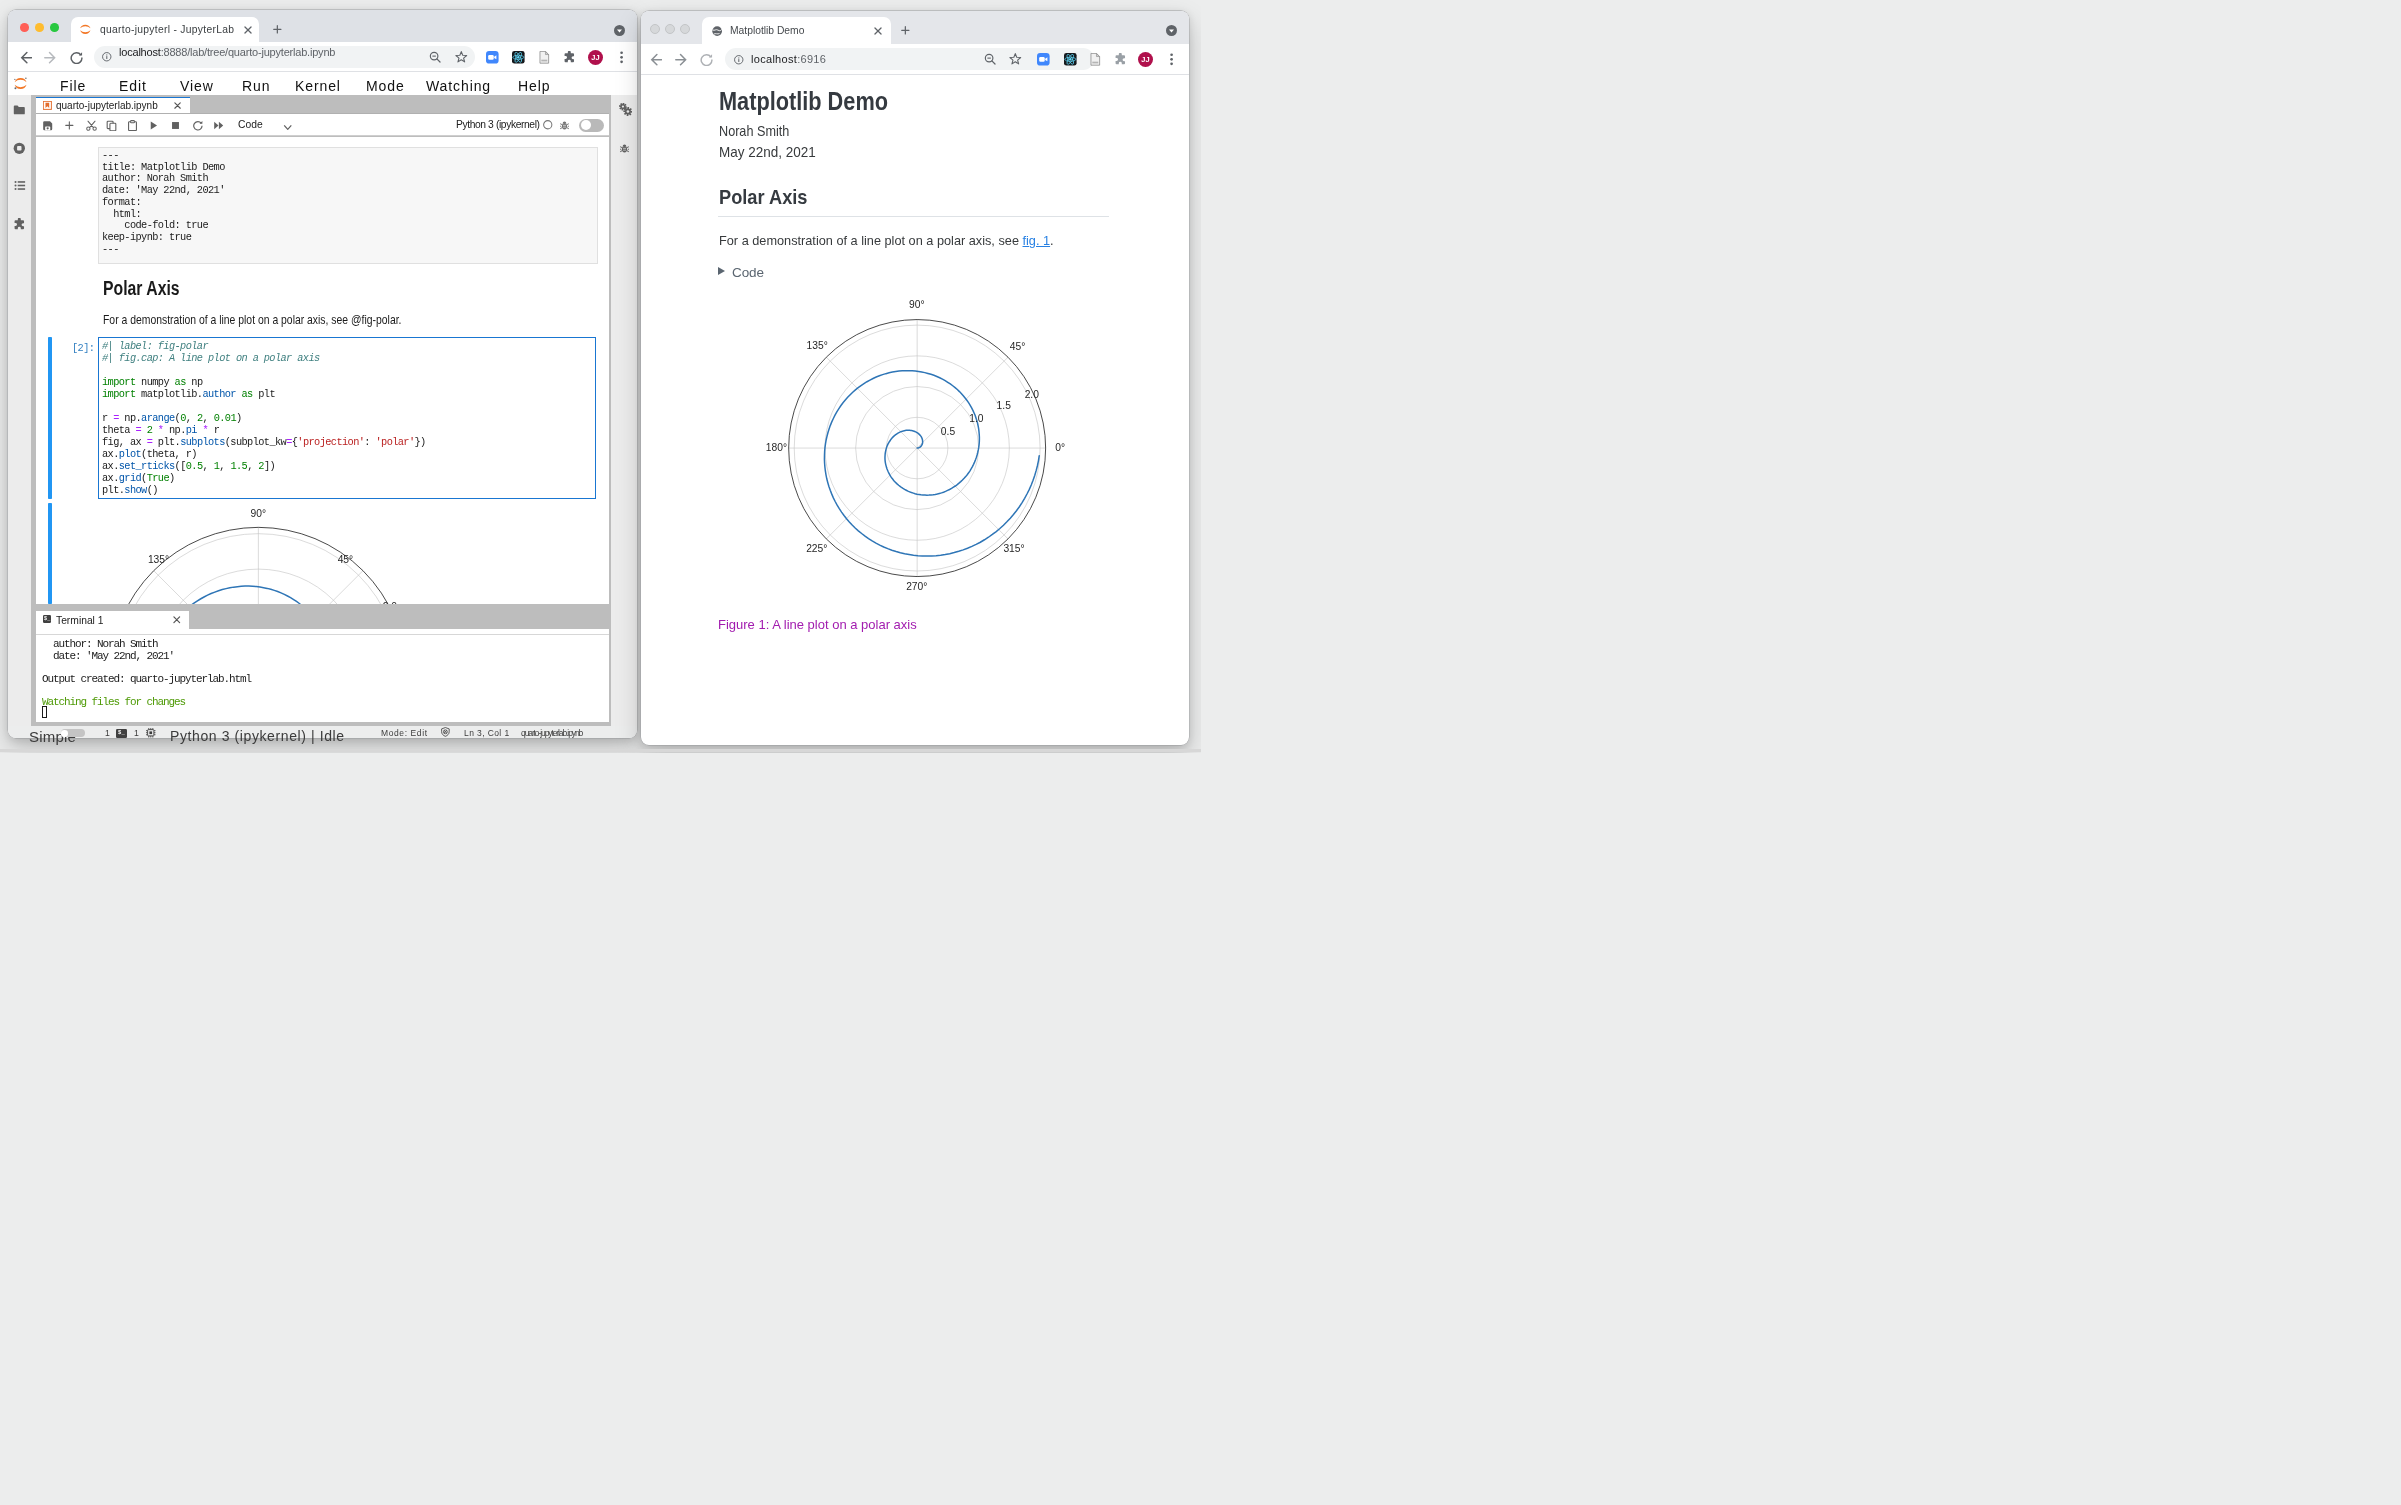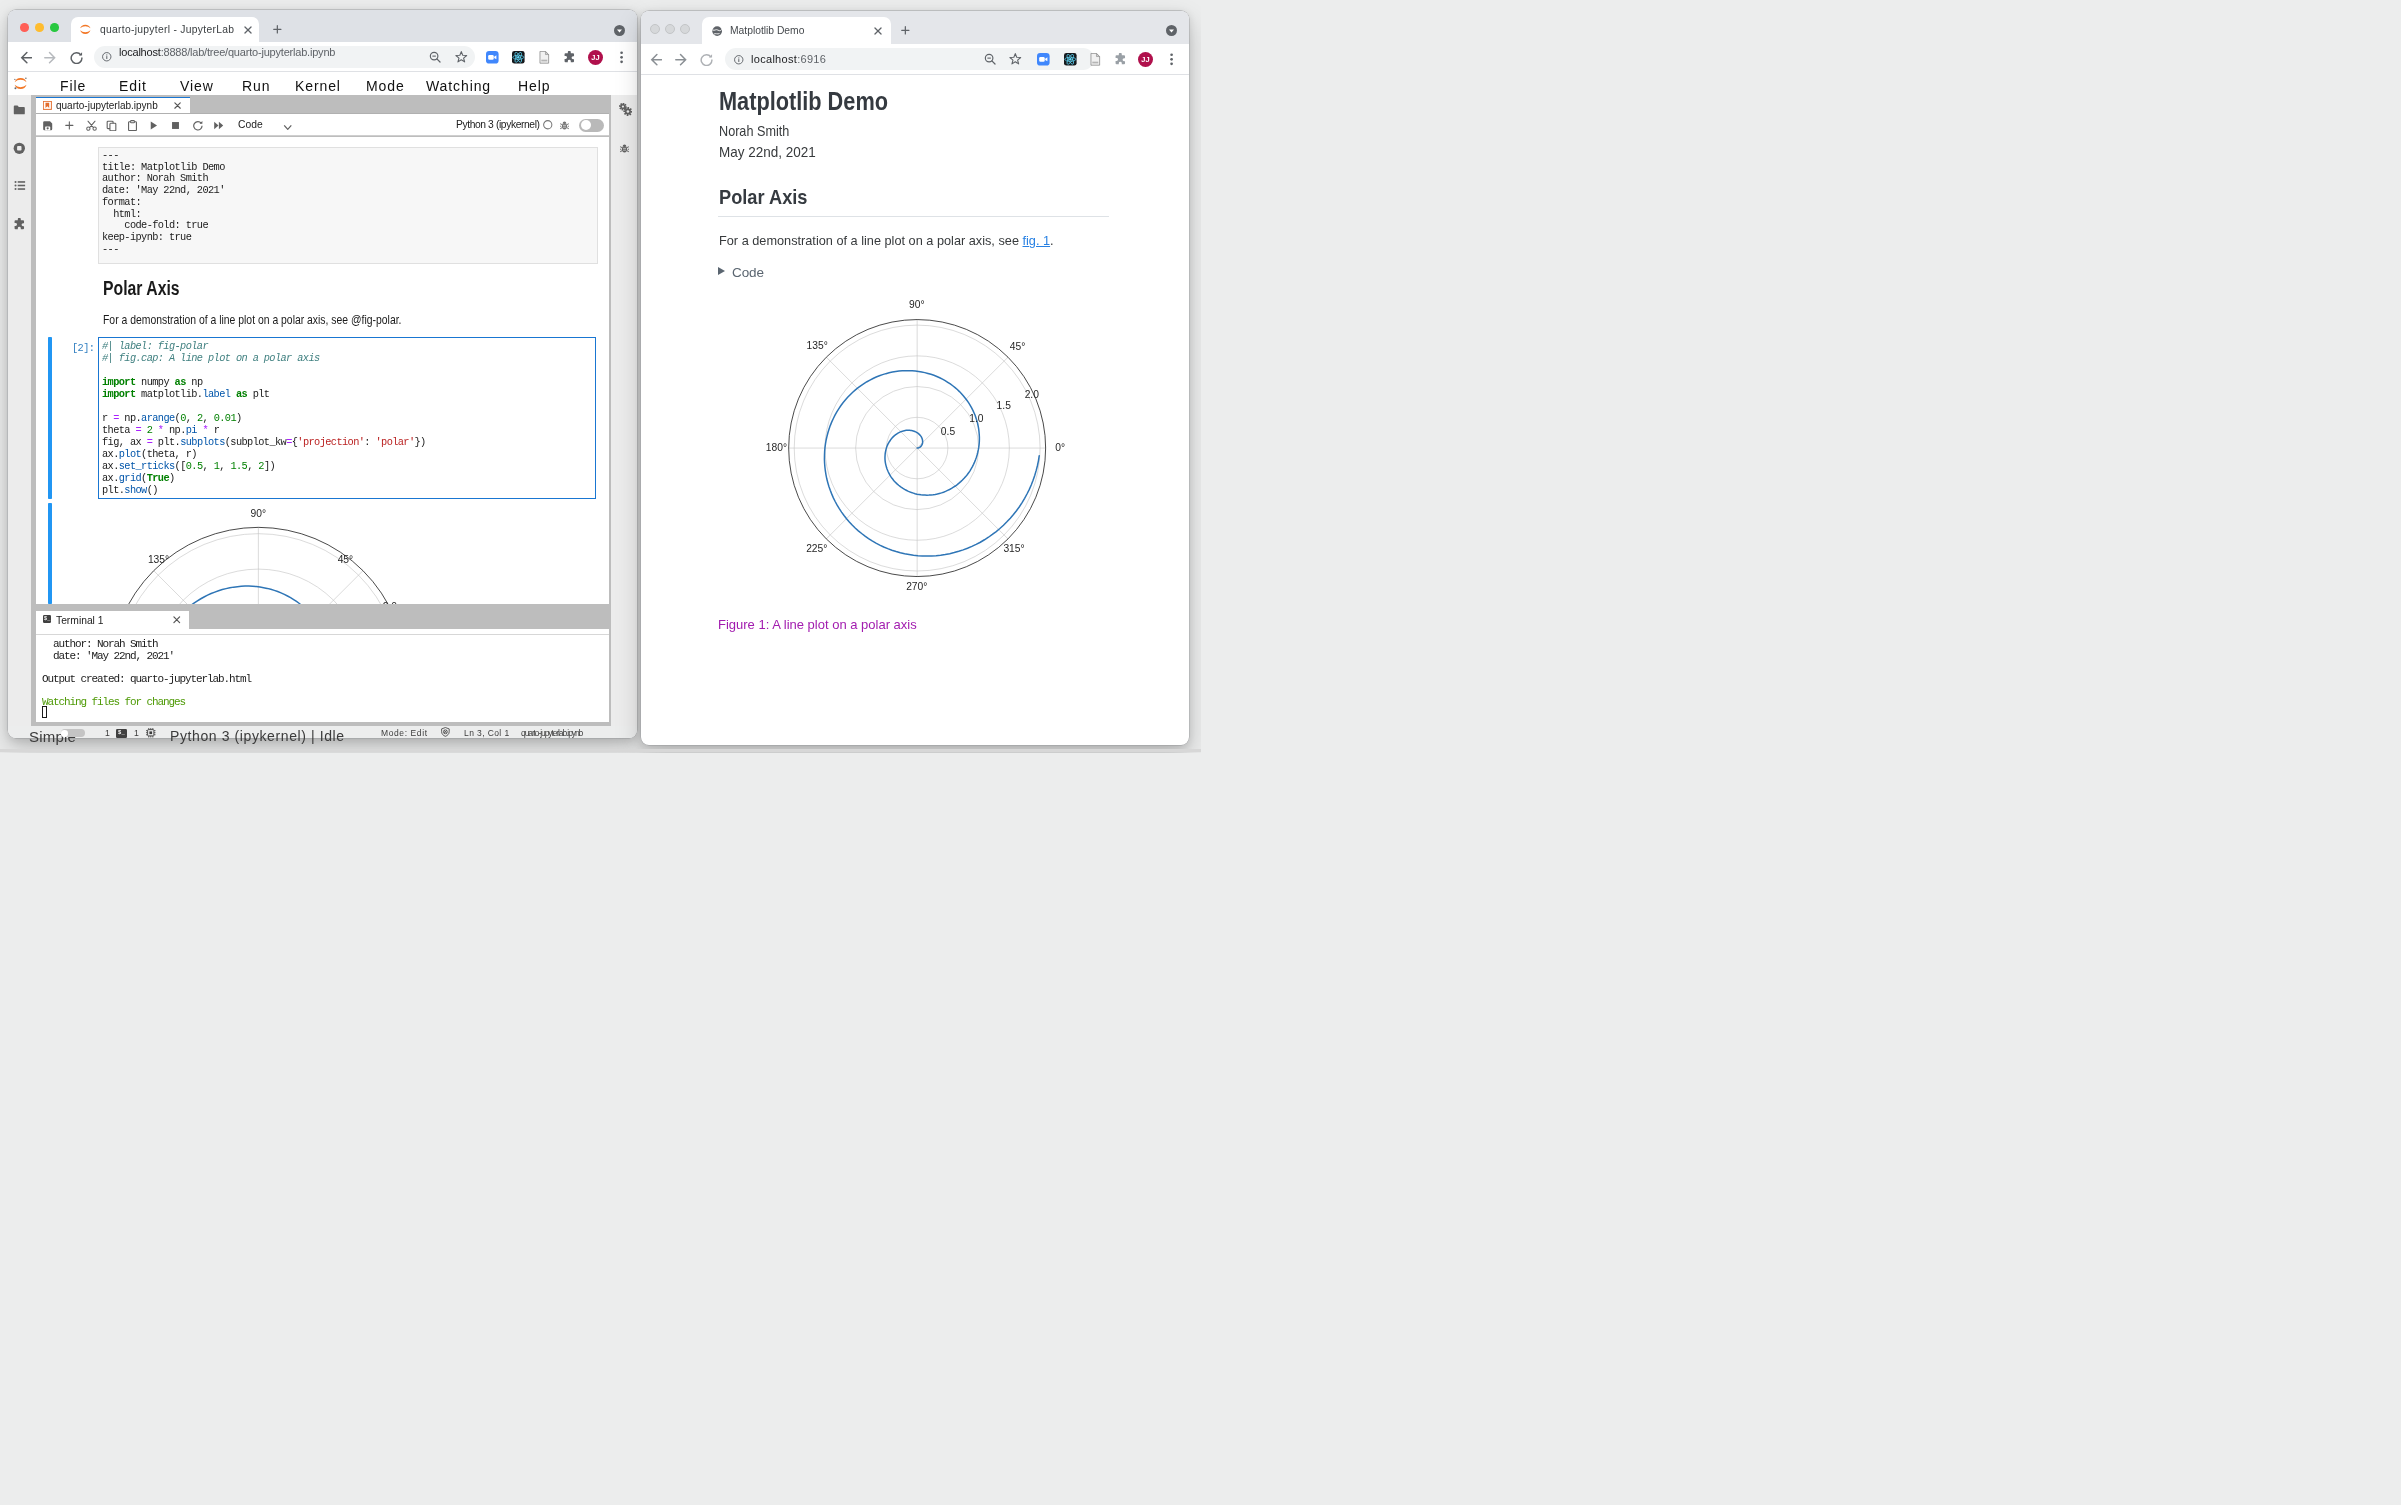--- a/index.html
+++ b/index.html
@@ -4,21 +4,21 @@
 * { margin:0; padding:0; box-sizing:border-box; }
 html,body { width:1201px; height:753px; overflow:hidden; }
 body { background:#eceded; font-family:"Liberation Sans", sans-serif; position:relative; }
 .abs { position:absolute; }
 .win { position:absolute; border-radius:8px;
   box-shadow:0 0 0 0.4px #9b9da0, 0 11px 27px rgba(0,0,0,.20), 0 2.4px 8px rgba(0,0,0,.12); background:#fff; }
 svg { display:block; }
 .mono { font-family:"Liberation Mono", monospace; }
 pre { font-family:"Liberation Mono", monospace; }
 .cmt { color:#408080; font-style:italic; }
-.kw { color:#008000; font-weight:bold; }
+.kw { color:#008000; font-weight:normal; }
 .pr { color:#0055aa; }
 .op { color:#AA22FF; }
 .num { color:#008000; }
 .str { color:#BA2121; }
 </style></head><body>
 
 <div class="win" style="left:8.1px;top:10.3px;width:629px;height:728px"></div>
 <div class="abs" style="left:8.1px;top:10.3px;width:629px;height:32px;background:#dee1e6;border-radius:8px 8px 0 0"></div>
 <div class="abs" style="left:20px;top:23px;width:8.7px;height:8.7px;border-radius:50%;background:#ff5f57"></div>
 <div class="abs" style="left:35px;top:23px;width:8.7px;height:8.7px;border-radius:50%;background:#febc2e"></div>
@@ -248,21 +248,21 @@
 keep-ipynb: true
 ---</pre>
 <div class="abs" style="left:103px;top:277px;font-size:19.5px;font-weight:700;color:#1a1a1a;transform:scaleX(0.809);transform-origin:0 0;white-space:nowrap">Polar Axis</div>
 <div class="abs" style="left:103px;top:312px;font-size:13px;color:#1a1a1a;transform:scaleX(0.8);transform-origin:0 0;white-space:nowrap">For a demonstration of a line plot on a polar axis, see @fig-polar.</div>
 <div class="abs" style="left:98px;top:337px;width:498px;height:162px;background:#fff;border:1.2px solid #1976d2"></div>
 <div class="abs mono" style="left:72px;top:342px;font-size:10.3px;letter-spacing:-0.6px;color:#307fc1">[2]:</div>
 <pre class="abs mono" style="left:102px;top:340px;font-size:10.3px;line-height:12px;letter-spacing:-0.6px;color:#1a1a1a"><span class="cmt">#| label: fig-polar</span>
 <span class="cmt">#| fig.cap: A line plot on a polar axis</span>
 
 <span class="kw">import</span> numpy <span class="kw">as</span> np
-<span class="kw">import</span> matplotlib.<span class="pr">label</span> <span class="kw">as</span> plt
+<span class="kw">import</span> matplotlib.<span class="pr">author</span> <span class="kw">as</span> plt
 
 r <span class="op">=</span> np.<span class="pr">arange</span>(<span class="num">0</span>, <span class="num">2</span>, <span class="num">0.01</span>)
 theta <span class="op">=</span> <span class="num">2</span> <span class="op">*</span> np.<span class="pr">pi</span> <span class="op">*</span> r
 fig, ax <span class="op">=</span> plt.<span class="pr">subplots</span>(subplot_kw<span class="op">=</span>{<span class="str">'projection'</span>: <span class="str">'polar'</span>})
 ax.<span class="pr">plot</span>(theta, r)
 ax.<span class="pr">set_rticks</span>([<span class="num">0.5</span>, <span class="num">1</span>, <span class="num">1.5</span>, <span class="num">2</span>])
 ax.<span class="pr">grid</span>(<span class="kw">True</span>)
 plt.<span class="pr">show</span>()</pre>
 <div class="abs" style="left:48px;top:337px;width:4.2px;height:162px;background:#2196f3;border-radius:0.8px"></div>
 <div class="abs" style="left:48px;top:503px;width:4.2px;height:101px;background:#2196f3;border-radius:0.8px"></div>

